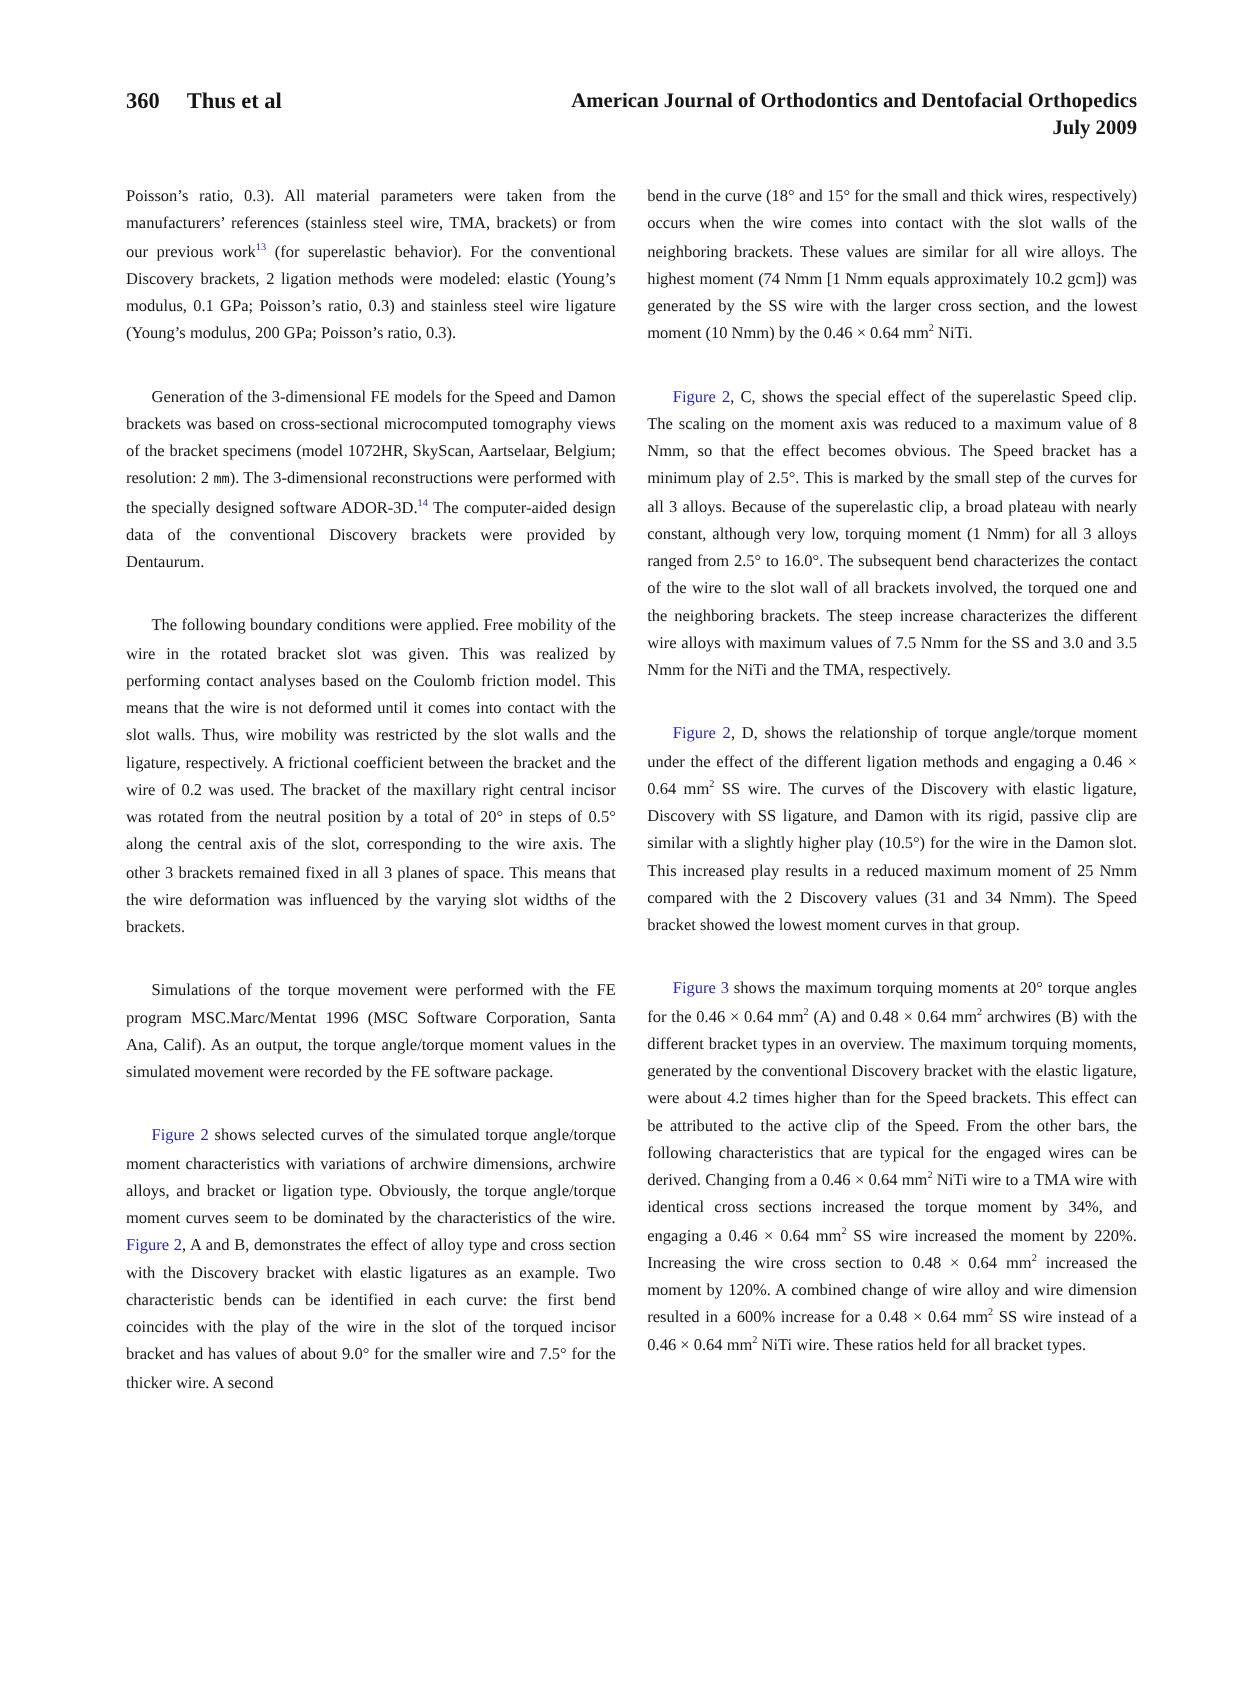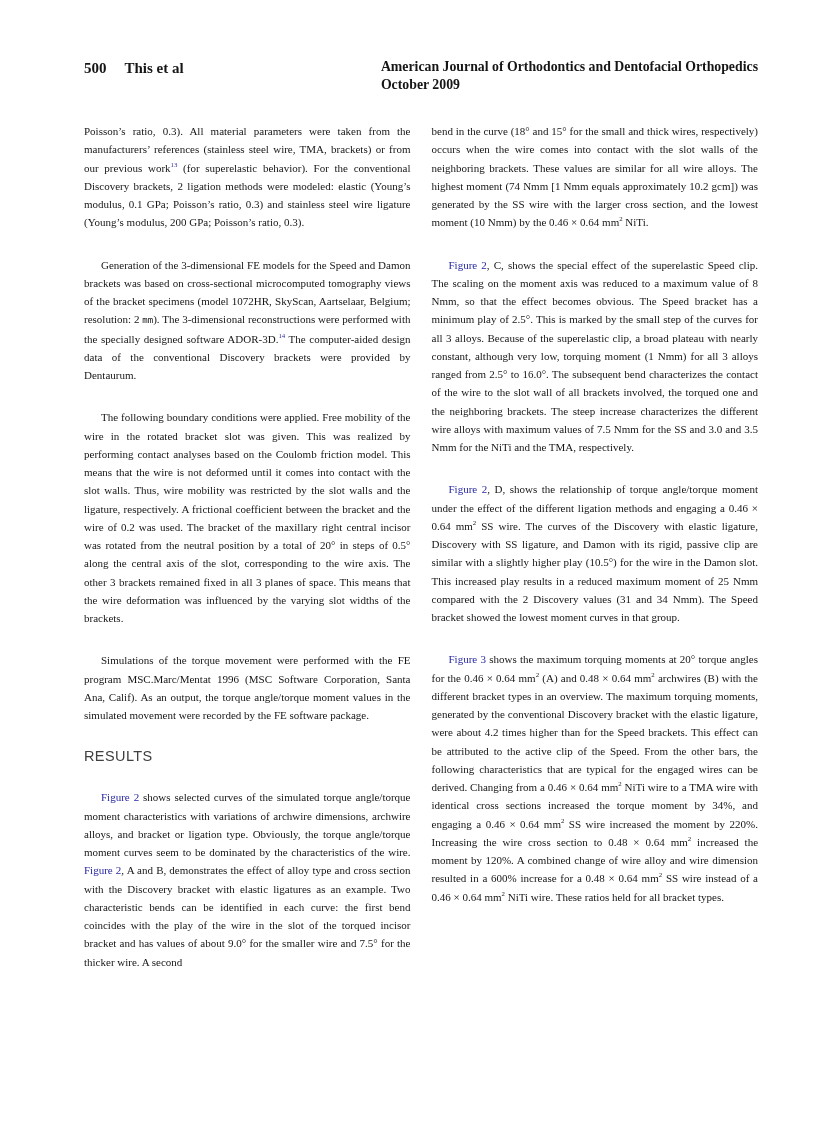--- a/index.html
+++ b/index.html
@@ -20,21 +20,21 @@
     align-items:flex-start;
     font-weight:bold;
   }
   .header-left{
     font-size:15px;
     white-space:nowrap;
     padding-top:2px;
   }
   .header-left .page-number{margin-right:18px;}
   .header-right{
-    text-align:left;
+    text-align:right;
     font-size:13.8px;
     line-height:18px;
   }
   .article-body{
     position:absolute;
     top:122px;left:84px;width:674px;
     display:flex;
     gap:21px;
   }
   .col{flex:1 1 0;min-width:0;}
@@ -72,35 +72,34 @@
     font-size:0.82em;
   }
 </style>
 </head>
 <body>
 
 <div class="page">
 
   <header class="page-header">
     <div class="header-left">
-      <span class="page-number">500</span><span>This et al</span>
+      <span class="page-number">360</span><span>Thus et al</span>
     </div>
     <div class="header-right">
       <div>American Journal of Orthodontics and Dentofacial Orthopedics</div>
-      <div>October 2009</div>
+      <div>July 2009</div>
     </div>
   </header>
 
   <main class="article-body">
     <section class="col">
         <p class="para">Poisson’s ratio, 0.3). All material parameters were taken from the manufacturers’ references (stainless steel wire, TMA, brackets) or from our previous work<span class="seg-sup-link">13</span> (for superelastic behavior). For the conventional Discovery brackets, 2 ligation methods were modeled: elastic (Young’s modulus, 0.1 GPa; Poisson’s ratio, 0.3) and stainless steel wire ligature (Young’s modulus, 200 GPa; Poisson’s ratio, 0.3).</p>
         <p class="para indent">Generation of the 3-dimensional FE models for the Speed and Damon brackets was based on cross-sectional microcomputed tomography views of the bracket specimens (model 1072HR, SkyScan, Aartselaar, Belgium; resolution: 2 <span class="seg-mono">mm</span>). The 3-dimensional reconstructions were performed with the specially designed software ADOR-3D.<span class="seg-sup-link">14</span> The computer-aided design data of the conventional Discovery brackets were provided by Dentaurum.</p>
         <p class="para indent">The following boundary conditions were applied. Free mobility of the wire in the rotated bracket slot was given. This was realized by performing contact analyses based on the Coulomb friction model. This means that the wire is not deformed until it comes into contact with the slot walls. Thus, wire mobility was restricted by the slot walls and the ligature, respectively. A frictional coefficient between the bracket and the wire of 0.2 was used. The bracket of the maxillary right central incisor was rotated from the neutral position by a total of 20° in steps of 0.5° along the central axis of the slot, corresponding to the wire axis. The other 3 brackets remained fixed in all 3 planes of space. This means that the wire deformation was influenced by the varying slot widths of the brackets.</p>
         <p class="para indent">Simulations of the torque movement were performed with the FE program MSC.Marc/Mentat 1996 (MSC Software Corporation, Santa Ana, Calif). As an output, the torque angle/torque moment values in the simulated movement were recorded by the FE software package.</p>
-        <h2 class="section-heading">RESULTS</h2>
         <p class="para indent"><span class="seg-link">Figure 2</span> shows selected curves of the simulated torque angle/torque moment characteristics with variations of archwire dimensions, archwire alloys, and bracket or ligation type. Obviously, the torque angle/torque moment curves seem to be dominated by the characteristics of the wire. <span class="seg-link">Figure 2</span>, A and B, demonstrates the effect of alloy type and cross section with the Discovery bracket with elastic ligatures as an example. Two characteristic bends can be identified in each curve: the first bend coincides with the play of the wire in the slot of the torqued incisor bracket and has values of about 9.0° for the smaller wire and 7.5° for the thicker wire. A second</p>
       </section>
     <section class="col">
         <p class="para">bend in the curve (18° and 15° for the small and thick wires, respectively) occurs when the wire comes into contact with the slot walls of the neighboring brackets. These values are similar for all wire alloys. The highest moment (74 Nmm [1 Nmm equals approximately 10.2 gcm]) was generated by the SS wire with the larger cross section, and the lowest moment (10 Nmm) by the 0.46 × 0.64 mm<span class="seg-sup">2</span> NiTi.</p>
         <p class="para indent"><span class="seg-link">Figure 2</span>, C, shows the special effect of the superelastic Speed clip. The scaling on the moment axis was reduced to a maximum value of 8 Nmm, so that the effect becomes obvious. The Speed bracket has a minimum play of 2.5°. This is marked by the small step of the curves for all 3 alloys. Because of the superelastic clip, a broad plateau with nearly constant, although very low, torquing moment (1 Nmm) for all 3 alloys ranged from 2.5° to 16.0°. The subsequent bend characterizes the contact of the wire to the slot wall of all brackets involved, the torqued one and the neighboring brackets. The steep increase characterizes the different wire alloys with maximum values of 7.5 Nmm for the SS and 3.0 and 3.5 Nmm for the NiTi and the TMA, respectively.</p>
         <p class="para indent"><span class="seg-link">Figure 2</span>, D, shows the relationship of torque angle/torque moment under the effect of the different ligation methods and engaging a 0.46 × 0.64 mm<span class="seg-sup">2</span> SS wire. The curves of the Discovery with elastic ligature, Discovery with SS ligature, and Damon with its rigid, passive clip are similar with a slightly higher play (10.5°) for the wire in the Damon slot. This increased play results in a reduced maximum moment of 25 Nmm compared with the 2 Discovery values (31 and 34 Nmm). The Speed bracket showed the lowest moment curves in that group.</p>
         <p class="para indent"><span class="seg-link">Figure 3</span> shows the maximum torquing moments at 20° torque angles for the 0.46 × 0.64 mm<span class="seg-sup">2</span> (A) and 0.48 × 0.64 mm<span class="seg-sup">2</span> archwires (B) with the different bracket types in an overview. The maximum torquing moments, generated by the conventional Discovery bracket with the elastic ligature, were about 4.2 times higher than for the Speed brackets. This effect can be attributed to the active clip of the Speed. From the other bars, the following characteristics that are typical for the engaged wires can be derived. Changing from a 0.46 × 0.64 mm<span class="seg-sup">2</span> NiTi wire to a TMA wire with identical cross sections increased the torque moment by 34%, and engaging a 0.46 × 0.64 mm<span class="seg-sup">2</span> SS wire increased the moment by 220%. Increasing the wire cross section to 0.48 × 0.64 mm<span class="seg-sup">2</span> increased the moment by 120%. A combined change of wire alloy and wire dimension resulted in a 600% increase for a 0.48 × 0.64 mm<span class="seg-sup">2</span> SS wire instead of a 0.46 × 0.64 mm<span class="seg-sup">2</span> NiTi wire. These ratios held for all bracket types.</p>
       </section>
   </main>
 

